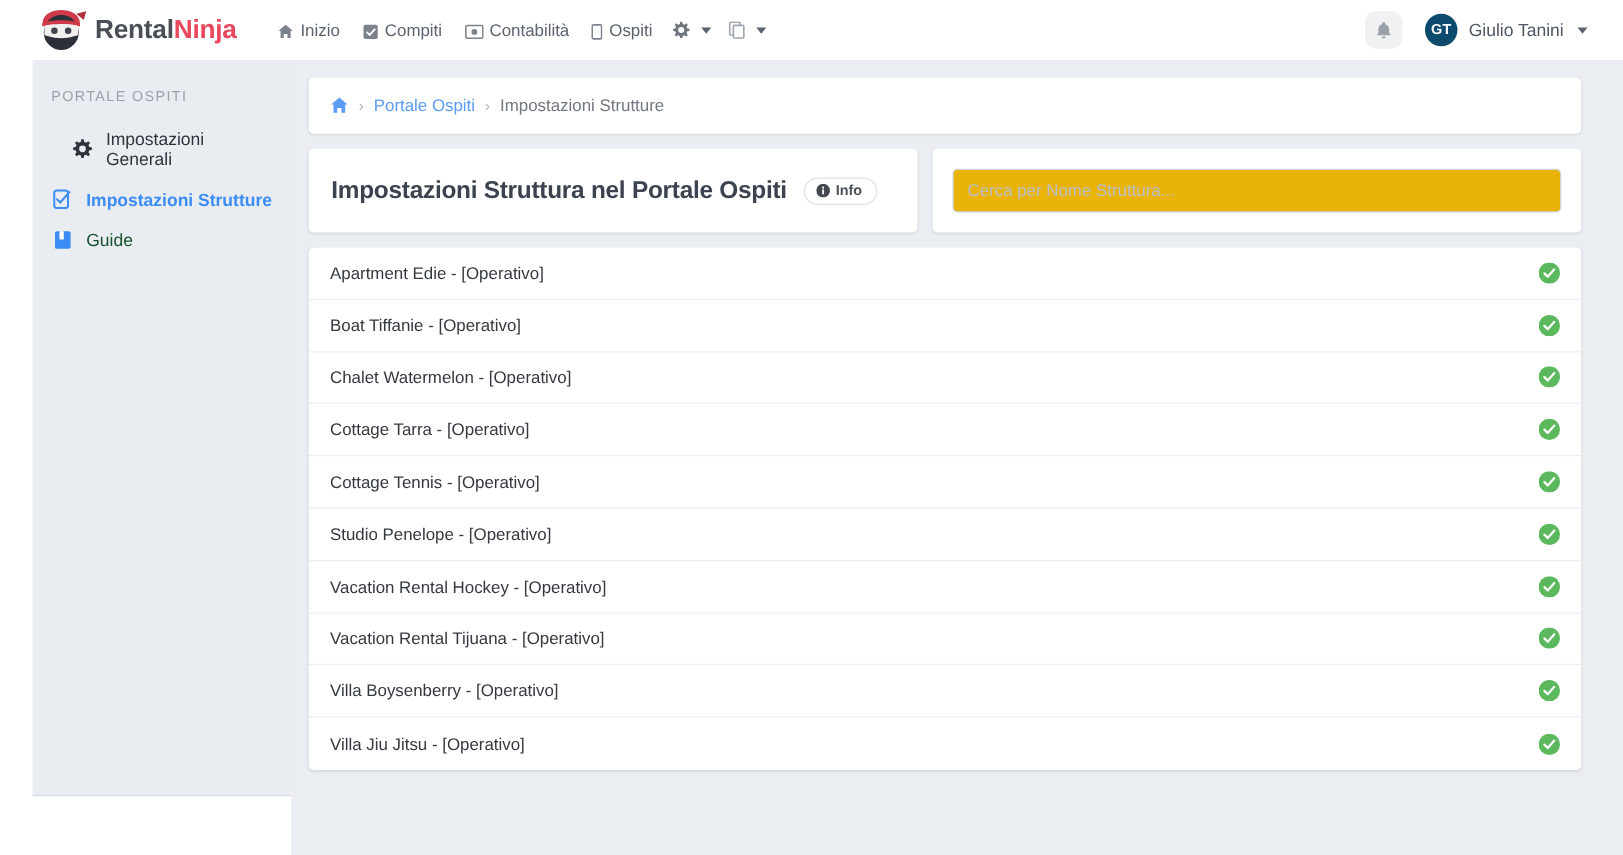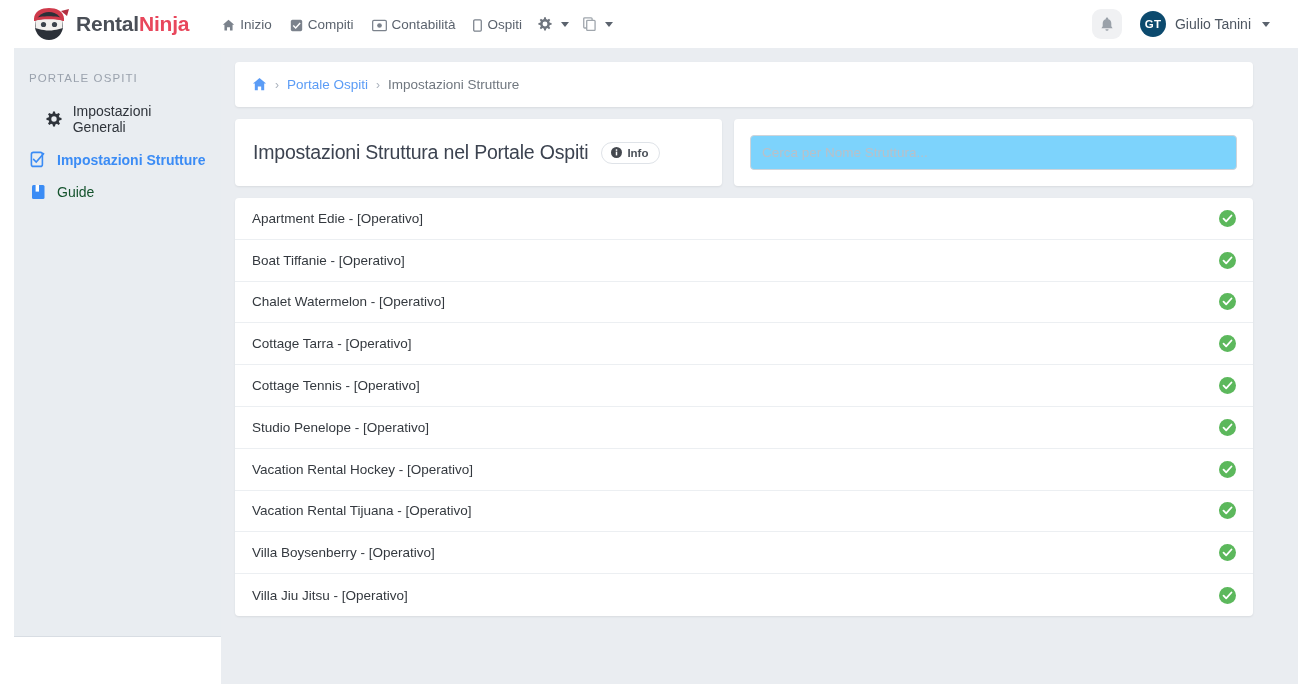--- a/index.html
+++ b/index.html
@@ -57,21 +57,21 @@
     background: #0c4a6e; color: #fff;
     font-size: 11.5px; font-weight: bold;
     display: flex; align-items: center; justify-content: center;
     letter-spacing: 0.2px;
   }
   .user-box { display: flex; align-items: center; gap: 9px; cursor: pointer; }
   .user-name { color: #4d5661; font-size: 14px; }
 
   
   .page {
-    position: absolute; top: 48px; left: 0;
+    position: absolute; top: 48px; left: 12px;
     width: 1050px; height: 636px;
     background: #ffffff;
   }
   .sidebar {
     position: absolute; top: 0; left: 14px;
     width: 207px; height: 588px;
     background: #e9edf1;
     padding-top: 24px;
   }
   .sidebar-sep {
@@ -108,38 +108,38 @@
   }
   .bc-sep { color: #aab2bd; font-size: 12px; }
   .bc-link { color: #5b9cf6; cursor: pointer; }
   .bc-current { color: #70777f; }
 
   .toolbar-row { display: flex; gap: 12px; margin-top: 12px; }
   .title-card {
     flex: 0 0 487px; height: 67px;
     display: flex; align-items: center; padding: 0 18px; gap: 13px;
   }
-  .page-title { font-size: 19.5px; font-weight: normal; color: #3c4350; letter-spacing: -0.2px; }
+  .page-title { font-size: 19.5px; font-weight: bold; color: #3c4350; letter-spacing: -0.2px; }
   .info-btn {
     display: flex; align-items: center; gap: 5px;
     border: 1px solid #dfe3e8; border-radius: 13px;
     padding: 4px 11px 4px 9px; background: #fff; cursor: pointer;
   }
   .info-label { font-size: 11.5px; color: #4b5159; font-weight: bold; }
 
   .search-card {
     flex: 1; height: 67px;
     display: flex; align-items: center; padding: 0 16px;
   }
   .search-input {
     width: 100%; height: 35px;
     border: 1px solid #ced4da; border-radius: 4px;
     padding: 0 11px; font-size: 13.5px; color: #495057;
     font-family: "Liberation Sans", sans-serif; outline: none;
-    background: #7dd3fc;
+    background: #eab308;
   }
   .search-input::placeholder { color: #b9c0c8; }
 
   .list-card { margin-top: 12px; overflow: hidden; }
   .list-row {
     height: 41.8px; display: flex; align-items: center;
     justify-content: space-between;
     padding: 0 17px; border-bottom: 1px solid #eceff2;
     cursor: pointer;
   }

